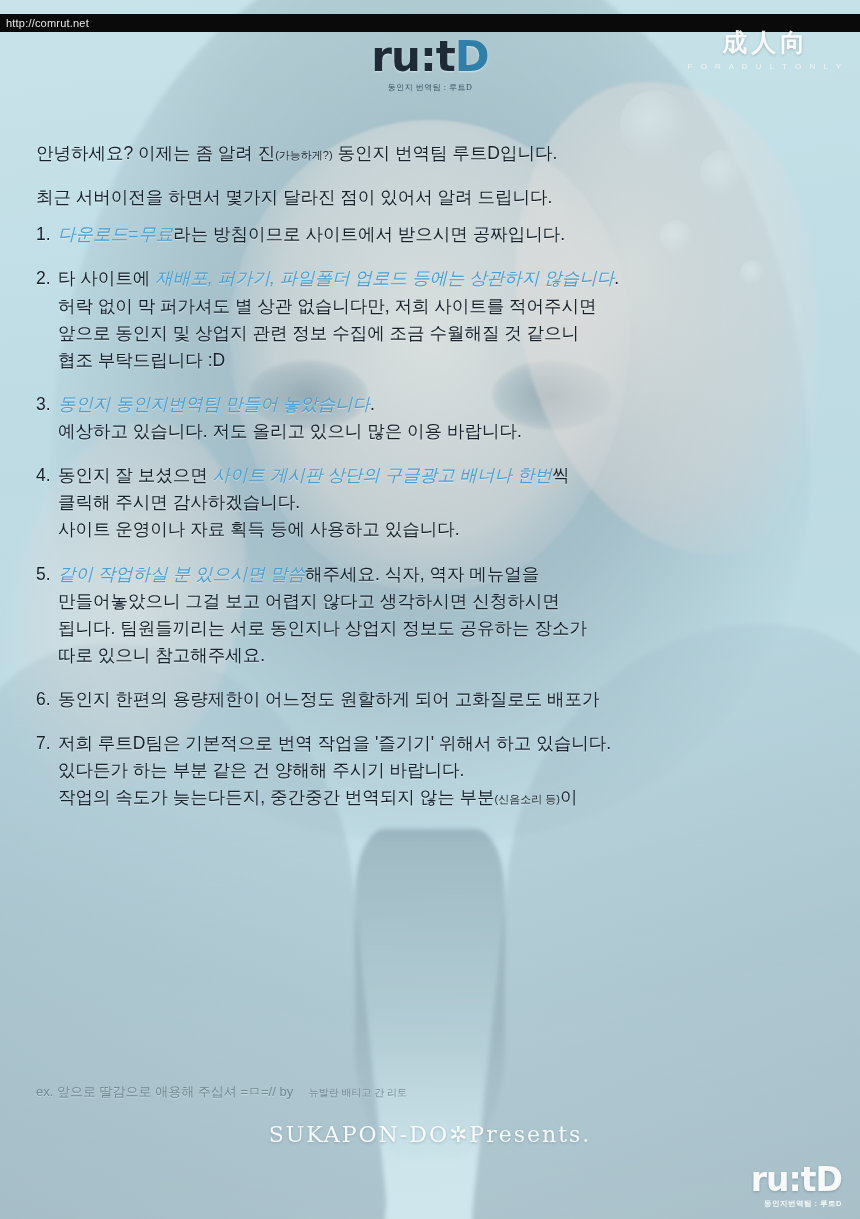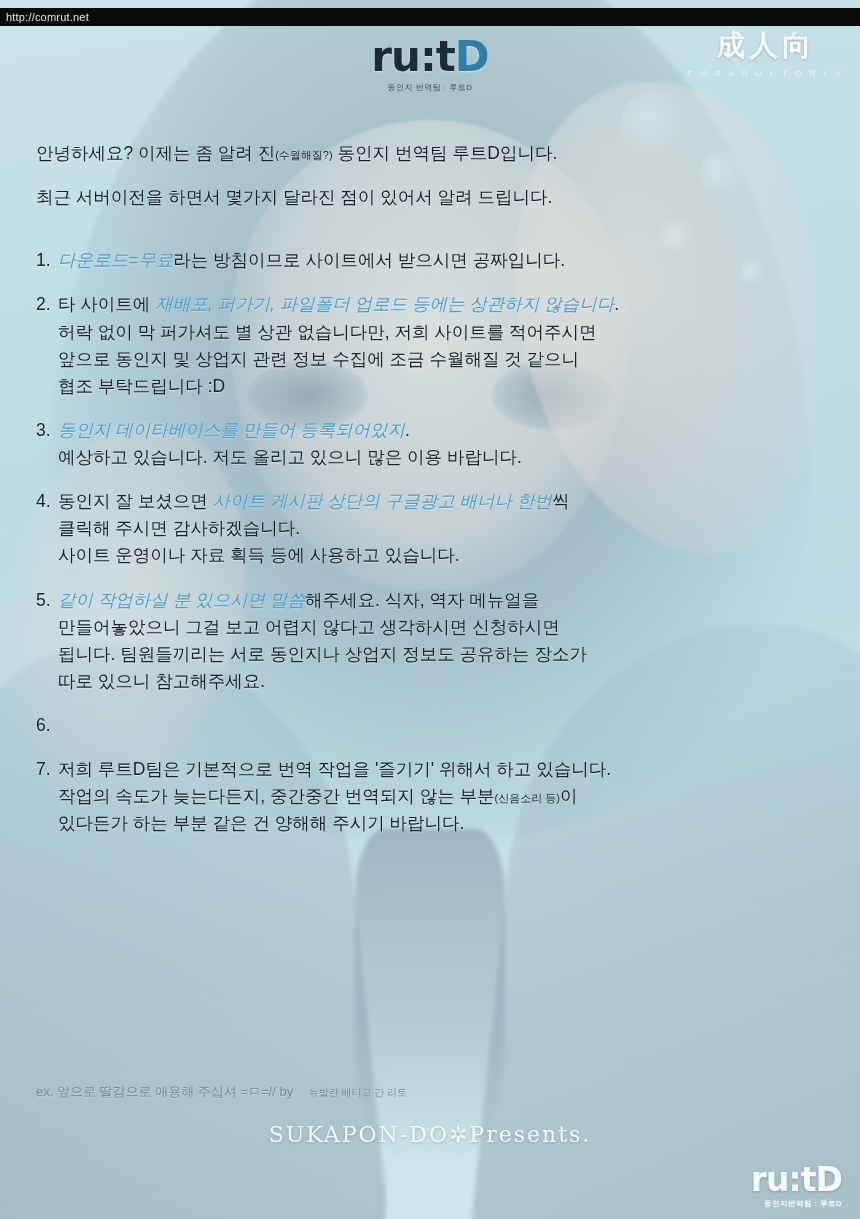--- a/index.html
+++ b/index.html
@@ -119,21 +119,21 @@
   .bg-art .bokeh {
     position: absolute;
     border-radius: 50%;
     background: radial-gradient(circle at 40% 40%, rgba(255,255,255,0.45), rgba(255,255,255,0) 70%);
   }
 
   
   .url-bar {
     position: absolute;
     left: 0;
-    top: 8px;
+    top: 14px;
     width: 100%;
     height: 18px;
     background: #0a0a0a;
     color: #e8e8e8;
     font-size: 11px;
     line-height: 18px;
     padding-left: 6px;
     box-sizing: border-box;
     letter-spacing: 0.2px;
   }
@@ -154,33 +154,34 @@
     letter-spacing: -1px;
     line-height: 1;
     text-shadow: 0 1px 2px rgba(255,255,255,0.55);
   }
   .logo-top .logo-main .accent { color: #2f7fa8; }
   .logo-top .logo-sub {
     font-size: 8px;
     color: #36505f;
     margin-top: 4px;
     letter-spacing: 0.5px;
+    font-family: Liberation Serif, serif;
   }
 
   
   .stamp {
     position: absolute;
     right: 16px;
     top: 26px;
     text-align: center;
     color: #ffffff;
     opacity: 0.85;
   }
   .stamp .stamp-main {
-    font-size: 29px;
+    font-size: 25px;
     font-weight: bold;
     letter-spacing: 4px;
     text-shadow: 0 1px 3px rgba(0,0,0,0.25);
   }
   .stamp .stamp-sub {
     font-size: 8px;
     letter-spacing: 3px;
     margin-top: 3px;
     opacity: 0.8;
   }
@@ -287,45 +288,45 @@
   </div>
 
   <div class="stamp">
     <div class="stamp-main">成人向</div>
     <div class="stamp-sub">F O R   A D U L T   O N L Y</div>
   </div>
 
   <div class="content">
 
     <div class="para">
-      <span>안녕하세요? 이제는 좀 알려 진</span><span class="smaller">(수월해질?)</span> <span>동인지 번역팀 루트D입니다.</span>
+      <span>안녕하세요? 이제는 좀 알려 진</span><span class="smaller">(가능하게?)</span> <span>동인지 번역팀 루트D입니다.</span>
     </div>
 
-    <div class="para" style="margin-bottom:36px;">최근 서버이전을 하면서 몇가지 달라진 점이 있어서 알려 드립니다.</div>
+    <div class="para" style="margin-bottom:10px;">최근 서버이전을 하면서 몇가지 달라진 점이 있어서 알려 드립니다.</div>
 
     <div id="items-host">
         <div class="item">
           <div class="num">1.</div>
           <div class="lines">
             <div class="line"><span class="hl">다운로드=무료</span><span>라는 방침이므로 사이트에서 받으시면 공짜입니다.</span></div>
           </div>
         </div>
         <div class="item">
           <div class="num">2.</div>
           <div class="lines">
             <div class="line"><span>타 사이트에 </span><span class="hl">재배포, 퍼가기, 파일폴더 업로드 등에는 상관하지 않습니다</span><span>.</span></div>
             <div class="line"><span>허락 없이 막 퍼가셔도 별 상관 없습니다만, 저희 사이트를 적어주시면</span></div>
             <div class="line"><span>앞으로 동인지 및 상업지 관련 정보 수집에 조금 수월해질 것 같으니</span></div>
             <div class="line"><span>협조 부탁드립니다 :D</span></div>
           </div>
         </div>
         <div class="item">
           <div class="num">3.</div>
           <div class="lines">
-            <div class="line"><span class="hl">동인지 데이타베이스를 만들어 등록되어있지</span><span>.</span></div>
+            <div class="line"><span class="hl">동인지 동인지번역팀 만들어 놓았습니다</span><span>.</span></div>
             <div class="line"><span>예상하고 있습니다. 저도 올리고 있으니 많은 이용 바랍니다.</span></div>
           </div>
         </div>
         <div class="item">
           <div class="num">4.</div>
           <div class="lines">
             <div class="line"><span>동인지 잘 보셨으면 </span><span class="hl">사이트 게시판 상단의 구글광고 배너나 한번</span><span>씩</span></div>
             <div class="line"><span>클릭해 주시면 감사하겠습니다.</span></div>
             <div class="line"><span>사이트 운영이나 자료 획득 등에 사용하고 있습니다.</span></div>
           </div>
@@ -335,28 +336,29 @@
           <div class="lines">
             <div class="line"><span class="hl">같이 작업하실 분 있으시면 말씀</span><span>해주세요. 식자, 역자 메뉴얼을</span></div>
             <div class="line"><span>만들어놓았으니 그걸 보고 어렵지 않다고 생각하시면 신청하시면</span></div>
             <div class="line"><span>됩니다. 팀원들끼리는 서로 동인지나 상업지 정보도 공유하는 장소가</span></div>
             <div class="line"><span>따로 있으니 참고해주세요.</span></div>
           </div>
         </div>
         <div class="item">
           <div class="num">6.</div>
           <div class="lines">
+            <div class="line"><span>동인지 한편의 용량제한이 어느정도 원할하게 되어 고화질로도 배포가</span></div>
           </div>
         </div>
         <div class="item">
           <div class="num">7.</div>
           <div class="lines">
             <div class="line"><span>저희 루트D팀은 기본적으로 번역 작업을 '즐기기' 위해서 하고 있습니다.</span></div>
+            <div class="line"><span>있다든가 하는 부분 같은 건 양해해 주시기 바랍니다.</span></div>
             <div class="line"><span>작업의 속도가 늦는다든지, 중간중간 번역되지 않는 부분</span><span class="smaller">(신음소리 등)</span><span>이</span></div>
-            <div class="line"><span>있다든가 하는 부분 같은 건 양해해 주시기 바랍니다.</span></div>
           </div>
         </div>
       </div>
 
   </div>
 
   <div class="footer-note">
     <span>ex. 앞으로 딸감으로 애용해 주십셔 =ㅁ=// by </span><span class="tiny">뉴발란 배티고 간 리토</span>
   </div>
 

